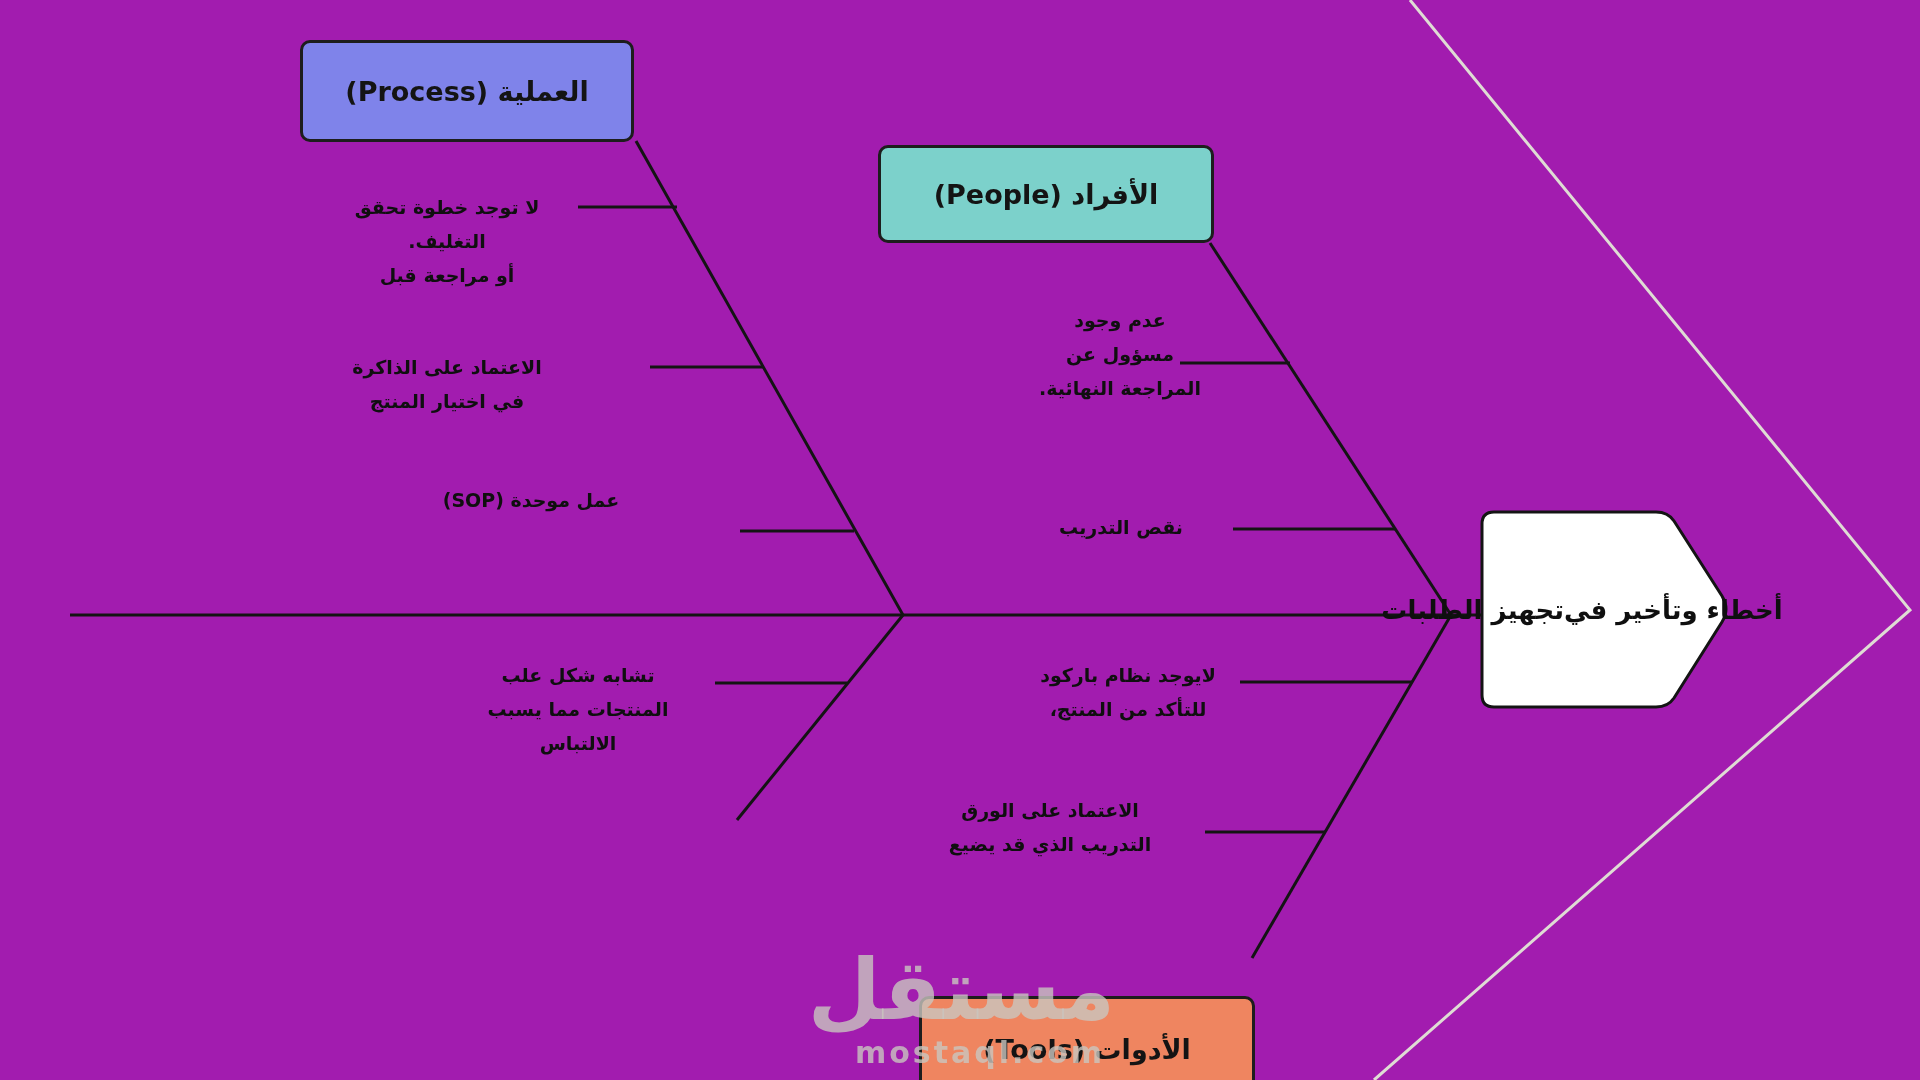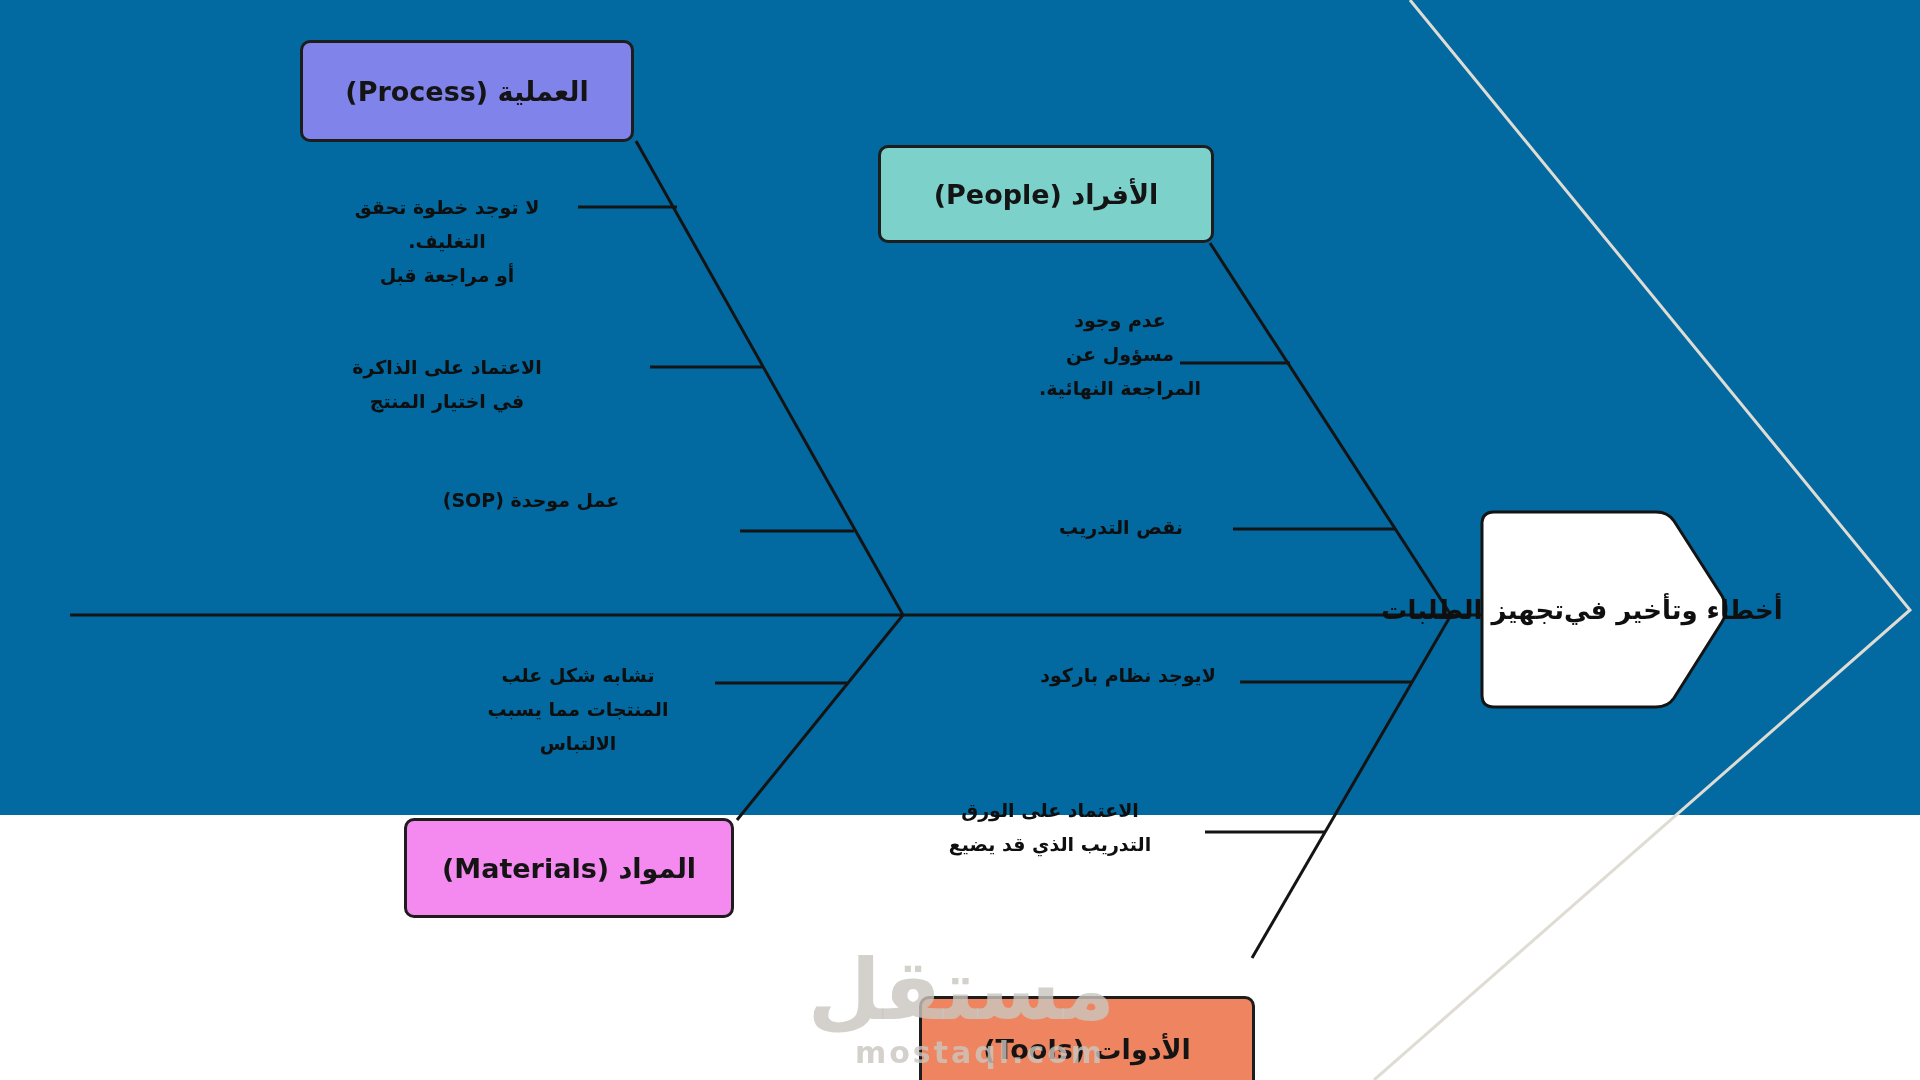--- a/index.html
+++ b/index.html
@@ -2,21 +2,21 @@
 <html lang="ar"><head>
 <meta charset="utf-8">
 <style>
   html,body{margin:0;padding:0;}
   body{
     width:1920px;height:1080px;
     background:#ffffff;
     font-family:"DejaVu Sans", sans-serif;
     overflow:hidden;
   }
-  .canvas{position:relative;width:1920px;height:815px;background:#0369a1;}
+  .canvas{position:relative;width:1920px;height:1080px;background:#a21caf;}
   .canvas > svg{position:absolute;left:0;top:0;z-index:1;}
   .cat-box{
     position:absolute;z-index:3;
     border:3px solid #1d1d1d;border-radius:10px;
     display:flex;align-items:center;justify-content:center;
     font-weight:bold;font-size:27px;color:#141414;
     direction:rtl;
     box-sizing:border-box;
   }
   .cause{
@@ -67,23 +67,20 @@
 
     <path d="M 1494,512 H 1656 Q 1668,512 1674,521 L 1722,596 Q 1730,609 1722,622 L 1674,698 Q 1668,707 1656,707 H 1494 Q 1482,707 1482,695 V 524 Q 1482,512 1494,512 Z" fill="#ffffff" stroke="#141414" stroke-width="3" stroke-linejoin="round"></path>
   </svg>
 
   <div class="cat-box" style="left: 300px; top: 40px; width: 334px; height: 102px; background-color: rgb(127, 131, 234);">
     <span>العملية (Process)</span>
   </div>
   <div class="cat-box" style="left: 878px; top: 145px; width: 336px; height: 98px; background-color: rgb(124, 209, 203);">
     <span>الأفراد (People)</span>
   </div>
-  <div class="cat-box" style="left: 404px; top: 818px; width: 330px; height: 100px; background-color: rgb(244, 138, 240);">
-    <span>المواد (Materials)</span>
-  </div>
   <div class="cat-box" style="left: 919px; top: 956px; width: 336px; height: 106px; background-color: rgb(239, 133, 96); margin-top: 40px;">
     <span>الأدوات (Tools)</span>
   </div>
 
   <div class="cause" style="left:307px;top:190px;width:280px;">
     <div>لا توجد خطوة تحقق</div>
     <div>التغليف.</div>
     <div>أو مراجعة قبل</div>
   </div>
   <div class="cause" style="left:302px;top:350px;width:290px;">
@@ -104,20 +101,21 @@
   </div>
 
   <div class="cause" style="left:445px;top:658px;width:266px;">
     <div>تشابه شكل علب</div>
     <div>المنتجات مما يسبب</div>
     <div>الالتباس</div>
   </div>
 
   <div class="cause" style="left:983px;top:658px;width:250px;margin-left:20px;">
     <div>لايوجد نظام باركود</div>
+    <div>للتأكد من المنتج،</div>
   </div>
   <div class="cause" style="left:905px;top:793px;width:290px;">
     <div>الاعتماد على الورق</div>
     <div>التدريب الذي قد يضيع</div>
   </div>
 
   <div class="head-text" style="left:1482px;top:512px;width:200px;height:195px;">
     <div>أخطاء وتأخير في</div>
     <div>تجهيز الطلبات</div>
   </div>

